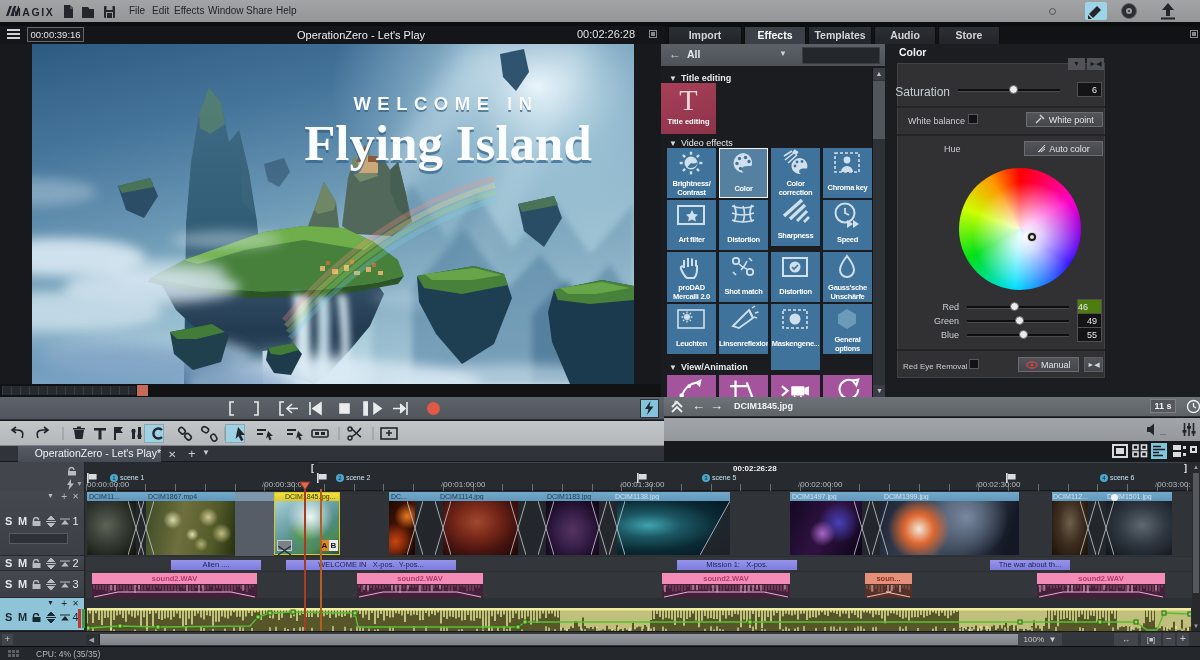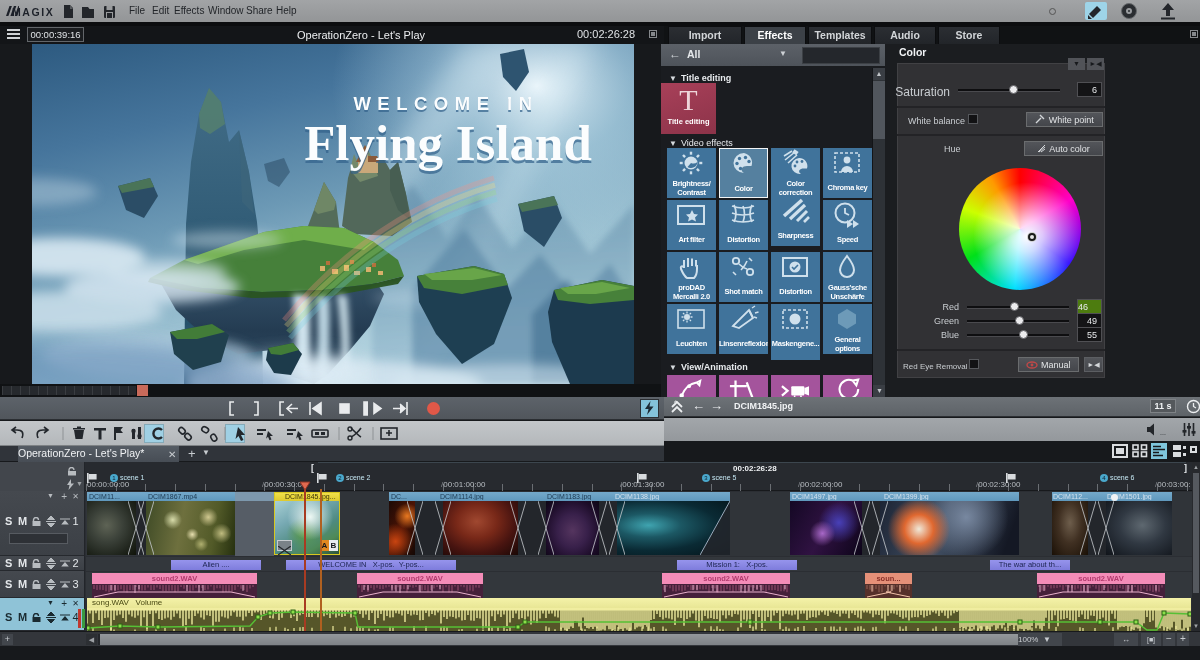--- a/index.html
+++ b/index.html
@@ -267,21 +267,21 @@
    <path d="M367 3 v13" stroke="#8e9295" stroke-width="1" fill="none"></path>
   </g>
  </svg>
  <svg class="abs" style="left:716px;top:3px;left:378px" width="24" height="19" viewBox="0 0 24 19">
   <rect x="3" y="4" width="16" height="11" fill="none" stroke="#23272c" stroke-width="1.6"></rect>
   <path d="M11 12 v-6 M8 9 h6" stroke="#23272c" stroke-width="1.6"></path>
  </svg>
 </div>
 
 <div class="abs" style="left:0;top:446px;width:1200px;height:16px;background:#30343a;border-bottom:1px solid #17191c">
- <div class="abs" style="left:18px;top:0;width:161px;height:16px;background:linear-gradient(#555c64,#474d55);color:#f0f2f4;font-size:10.5px;text-align:left;line-height:15px">OperationZero - Let's Play*</div>
+ <div class="abs" style="left:18px;top:0;width:143px;height:16px;background:linear-gradient(#555c64,#474d55);color:#f0f2f4;font-size:10.5px;text-align:right;line-height:15px">OperationZero - Let's Play*</div>
  <div class="abs" style="left:168px;top:3px;font-size:10px;color:#c8ccd0">✕</div>
  <div class="abs" style="left:188px;top:0px;font-size:13px;color:#c8ccd0">+</div>
  <div class="abs" style="left:202px;top:2px;font-size:8px;color:#c8ccd0">▼</div>
 </div>
 <div class="abs" style="left:664px;top:26px;width:536px;height:18px;background:#101214">
       <div class="abs" style="left:4px;top:0;width:74px;height:18px;background:linear-gradient(#2b2e33,#222529);border:1px solid #0c0d0f;border-bottom:none;color:#d2d5d8;font-size:10.5px;font-weight:bold;text-align:center;line-height:17px">Import</div>
       <div class="abs" style="left:80px;top:0;width:62px;height:18px;background:#3c4147;border:1px solid #0c0d0f;border-bottom:none;color:#ffffff;font-size:10.5px;font-weight:bold;text-align:center;line-height:17px">Effects</div>
       <div class="abs" style="left:144px;top:0;width:64px;height:18px;background:linear-gradient(#2b2e33,#222529);border:1px solid #0c0d0f;border-bottom:none;color:#d2d5d8;font-size:10.5px;font-weight:bold;text-align:center;line-height:17px">Templates</div>
       <div class="abs" style="left:210px;top:0;width:62px;height:18px;background:linear-gradient(#2b2e33,#222529);border:1px solid #0c0d0f;border-bottom:none;color:#d2d5d8;font-size:10.5px;font-weight:bold;text-align:center;line-height:17px">Audio</div>
       <div class="abs" style="left:274px;top:0;width:62px;height:18px;background:linear-gradient(#2b2e33,#222529);border:1px solid #0c0d0f;border-bottom:none;color:#d2d5d8;font-size:10.5px;font-weight:bold;text-align:center;line-height:17px">Store</div>
@@ -435,21 +435,21 @@
       <div class="abs" style="left:58px;top:260px;width:49px;height:50px;background:#40739b;">
         <svg width="48" height="30" viewBox="0 0 48 30" style="display:block">
           <path d="M14 22 L30 6 l4 8 -14 10z" fill="none" stroke="#cfe0ec" stroke-width="1.8"></path>
           <path d="M30 6 l4 8" stroke="#cfe0ec" stroke-width="1.8"></path>
           <g stroke="#cfe0ec" stroke-width="1.4">
             <path d="M33 4 l3 -2M36 9 l3.5 -1M35 13 l3 1"></path>
           </g>
         </svg>
         <div style="font-size:7.5px;font-weight:bold;color:#fff;text-align:center;line-height:9px;margin-top:5px;letter-spacing:-.3px;overflow:hidden">Linsenreflexion</div>
       </div>
-      <div class="abs" style="left:110px;top:260px;width:49px;height:56px;background:#40739b;">
+      <div class="abs" style="left:110px;top:260px;width:49px;height:66px;background:#40739b;">
         <svg width="48" height="30" viewBox="0 0 48 30" style="display:block">
           <rect x="12" y="6" width="24" height="18" fill="none" stroke="#cfe0ec" stroke-width="1.6" stroke-dasharray="3 2"></rect>
           <circle cx="24" cy="15" r="5.5" fill="#cfe0ec"></circle>
         </svg>
         <div style="font-size:7.5px;font-weight:bold;color:#fff;text-align:center;line-height:9px;margin-top:5px;letter-spacing:-.3px;overflow:hidden">Maskengene...</div>
       </div>
       <div class="abs" style="left:162px;top:260px;width:49px;height:50px;background:#40739b;">
         <svg width="48" height="30" viewBox="0 0 48 30" style="display:block">
           <path d="M24 5 l9 5.5 v9 L24 25 l-9 -5.5 v-9z" fill="#6d9ab8"></path>
         </svg>
@@ -761,21 +761,20 @@
     <div class="abs" style="left:1037px;top:573px;width:128px;height:25px">
       <div style="height:11px;background:#f48cb8;font-size:7.5px;font-weight:bold;color:#b23a6e;text-align:center;line-height:11px;overflow:hidden">sound2.WAV</div>
       <div style="position:relative;height:14px;background:#45203a;overflow:hidden">
         <svg width="128" height="14" viewBox="0 0 128 14" style="position:absolute;left:0;top:0">
           <path d="M2 1 V3.0 M5 1 V6.5 M8 1 V6.5 M11 1 V2.8 M14 1 V4.6 M17 1 V4.2 M20 1 V4.0 M23 1 V3.3 M26 1 V6.1 M29 1 V2.5 M32 1 V3.4 M35 1 V4.2 M38 1 V5.7 M41 1 V4.5 M44 1 V7.8 M47 1 V6.9 M50 1 V7.6 M53 1 V4.3 M56 1 V2.5 M59 1 V4.8 M62 1 V6.9 M65 1 V7.8 M68 1 V4.0 M71 1 V7.5 M74 1 V4.7 M77 1 V5.8 M80 1 V8.0 M83 1 V3.9 M86 1 V5.0 M89 1 V7.3 M92 1 V5.3 M95 1 V8.5 M98 1 V3.1 M101 1 V7.2 M104 1 V7.2 M107 1 V4.7 M110 1 V7.3 M113 1 V6.8 M116 1 V8.0 M119 1 V8.4 M122 1 V7.8 M125 1 V3.6" stroke="#8a4868" stroke-width="1.2"></path>
           <path d="M3 1 V8.2 M7 1 V6.9 M31 1 V8.1 M35 1 V8.0 M47 1 V7.8 M51 1 V8.8 M67 1 V6.1 M91 1 V7.9 M95 1 V7.9 M119 1 V6.6" stroke="#e8b0cc" stroke-width="1"></path>
           <polyline points="2,13 26,8 102,8 126,13" fill="none" stroke="#e8b0cc" stroke-width="1"></polyline>
         </svg>
       </div>
     </div>
-    <div class="abs" style="left:87px;top:598px;width:1104px;height:10px;background:linear-gradient(#f4f2a8,#e8e695);font-size:8px;color:#4a4a14;line-height:10px;overflow:hidden"><span style="margin-left:5px">song.WAV&nbsp;&nbsp;&nbsp;Volume</span></div>
     <div class="abs" style="left:87px;top:608px;width:1104px;height:23px;background:#565629;overflow:hidden"><rect width="1104" height="2.5" fill="#f0eda0"><svg width="1104" height="23" viewBox="0 0 1104 23" style="position:absolute;left:0;top:0">
           <rect width="1104" height="2.5" fill="#f0eda0"></rect>
           <path d="M0 0 V15.5 M3 0 V5.6 M6 0 V15.0 M9 0 V5.3 M12 0 V12.1 M15 0 V17.0 M18 0 V10.0 M21 0 V9.6 M24 0 V22.0 M27 0 V12.0 M30 0 V7.5 M33 0 V6.4 M36 0 V10.1 M39 0 V13.7 M42 0 V6.6 M45 0 V8.4 M48 0 V9.7 M51 0 V7.4 M54 0 V18.0 M57 0 V9.2 M60 0 V20.7 M63 0 V5.9 M66 0 V18.0 M69 0 V5.3 M72 0 V11.1 M75 0 V12.0 M78 0 V10.6 M81 0 V9.6 M84 0 V11.7 M87 0 V8.8 M90 0 V5.5 M93 0 V10.2 M96 0 V17.9 M99 0 V17.1 M102 0 V10.7 M105 0 V16.6 M108 0 V8.1 M111 0 V5.6 M114 0 V9.4 M117 0 V11.6 M120 0 V7.2 M123 0 V7.9 M126 0 V17.7 M129 0 V13.8 M132 0 V13.7 M135 0 V8.4 M138 0 V9.5 M141 0 V10.5 M144 0 V7.7 M147 0 V4.3 M150 0 V8.7 M153 0 V8.8 M156 0 V12.6 M159 0 V8.4 M162 0 V5.0 M165 0 V8.1 M168 0 V4.6 M171 0 V4.2 M174 0 V11.9 M177 0 V6.1 M180 0 V4.7 M183 0 V10.0 M186 0 V10.4 M189 0 V6.1 M192 0 V12.1 M195 0 V9.7 M198 0 V4.9 M201 0 V4.2 M204 0 V9.9 M207 0 V8.2 M210 0 V13.1 M213 0 V7.2 M216 0 V6.0 M219 0 V8.9 M222 0 V9.1 M225 0 V8.9 M228 0 V5.4 M231 0 V9.3 M234 0 V5.7 M237 0 V8.2 M240 0 V6.7 M243 0 V9.9 M246 0 V6.2 M249 0 V9.4 M252 0 V7.7 M255 0 V9.0 M258 0 V7.9 M261 0 V4.5 M264 0 V9.5 M267 0 V8.5 M270 0 V5.1 M273 0 V6.0 M276 0 V9.8 M279 0 V6.4 M282 0 V12.0 M285 0 V4.9 M288 0 V16.0 M291 0 V9.9 M294 0 V6.1 M297 0 V12.6 M300 0 V7.9 M303 0 V9.6 M306 0 V9.2 M309 0 V5.3 M312 0 V5.8 M315 0 V7.5 M318 0 V14.1 M321 0 V6.1 M324 0 V7.5 M327 0 V6.5 M330 0 V7.0 M333 0 V12.3 M336 0 V12.1 M339 0 V5.0 M342 0 V8.4 M345 0 V6.0 M348 0 V7.3 M351 0 V4.6 M354 0 V15.6 M357 0 V9.1 M360 0 V11.1 M363 0 V8.5 M366 0 V9.0 M369 0 V10.5 M372 0 V9.3 M375 0 V12.5 M378 0 V12.0 M381 0 V7.1 M384 0 V12.5 M387 0 V12.7 M390 0 V10.0 M393 0 V10.4 M396 0 V20.5 M399 0 V19.6 M402 0 V22.5 M405 0 V8.2 M408 0 V12.9 M411 0 V6.3 M414 0 V9.1 M417 0 V6.6 M420 0 V18.1 M423 0 V14.5 M426 0 V10.0 M429 0 V5.5 M432 0 V11.3 M435 0 V10.1 M438 0 V16.0 M441 0 V8.4 M444 0 V16.4 M447 0 V12.4 M450 0 V14.9 M453 0 V10.5 M456 0 V5.6 M459 0 V10.1 M462 0 V5.7 M465 0 V5.5 M468 0 V8.6 M471 0 V9.4 M474 0 V21.4 M476 0 V19.8 M478 0 V22.3 M480 0 V22.7 M482 0 V21.1 M484 0 V18.4 M486 0 V20.0 M488 0 V12.9 M490 0 V13.5 M492 0 V18.6 M494 0 V21.9 M496 0 V9.4 M498 0 V18.1 M500 0 V20.0 M502 0 V20.6 M504 0 V18.9 M506 0 V20.9 M508 0 V18.8 M510 0 V20.6 M512 0 V22.7 M514 0 V22.6 M516 0 V21.5 M518 0 V22.5 M520 0 V17.8 M522 0 V21.3 M524 0 V21.2 M526 0 V22.1 M528 0 V21.4 M530 0 V17.2 M532 0 V21.5 M534 0 V21.1 M536 0 V23.0 M538 0 V20.2 M540 0 V21.8 M542 0 V23.0 M544 0 V22.5 M546 0 V14.7 M548 0 V21.2 M550 0 V19.5 M552 0 V18.5 M554 0 V18.7 M556 0 V20.7 M558 0 V17.1 M560 0 V18.7 M562 0 V22.7 M564 0 V12.1 M567 0 V10.9 M570 0 V6.1 M573 0 V9.0 M576 0 V11.4 M579 0 V9.7 M582 0 V10.5 M585 0 V11.6 M588 0 V16.9 M591 0 V9.5 M594 0 V10.0 M597 0 V17.7 M600 0 V11.0 M603 0 V9.3 M606 0 V5.5 M609 0 V12.6 M612 0 V19.3 M615 0 V12.8 M618 0 V8.1 M621 0 V10.5 M624 0 V9.9 M627 0 V11.1 M630 0 V10.9 M633 0 V13.9 M636 0 V7.2 M639 0 V10.5 M642 0 V7.3 M645 0 V8.7 M648 0 V5.9 M651 0 V6.6 M654 0 V19.2 M657 0 V11.6 M660 0 V13.9 M663 0 V20.1 M666 0 V6.1 M669 0 V21.5 M672 0 V9.1 M675 0 V20.0 M678 0 V12.9 M681 0 V8.9 M684 0 V13.5 M687 0 V7.5 M690 0 V5.0 M693 0 V21.3 M696 0 V8.3 M699 0 V5.7 M702 0 V6.4 M705 0 V7.5 M708 0 V6.6 M711 0 V11.5 M714 0 V5.7 M717 0 V5.5 M720 0 V11.9 M723 0 V9.7 M726 0 V8.9 M729 0 V9.5 M732 0 V7.3 M735 0 V4.3 M738 0 V6.7 M741 0 V7.9 M744 0 V4.3 M747 0 V4.8 M750 0 V6.1 M753 0 V8.4 M756 0 V5.6 M759 0 V5.8 M762 0 V10.2 M765 0 V5.2 M768 0 V7.0 M771 0 V9.4 M774 0 V10.7 M777 0 V4.5 M780 0 V4.5 M783 0 V5.6 M786 0 V9.3 M789 0 V6.5 M792 0 V7.1 M795 0 V10.4 M798 0 V15.3 M801 0 V7.8 M804 0 V5.3 M807 0 V5.5 M810 0 V6.7 M813 0 V9.1 M816 0 V10.7 M819 0 V9.4 M822 0 V12.5 M825 0 V9.6 M828 0 V9.1 M831 0 V9.3 M834 0 V7.1 M837 0 V9.6 M840 0 V7.9 M843 0 V6.7 M846 0 V4.2 M849 0 V5.4 M852 0 V7.9 M855 0 V4.8 M858 0 V7.8 M861 0 V10.3 M864 0 V7.5 M867 0 V5.3 M870 0 V4.1 M873 0 V20.2 M875 0 V19.1 M877 0 V20.1 M879 0 V21.5 M881 0 V18.8 M883 0 V22.9 M885 0 V19.0 M887 0 V21.5 M889 0 V17.4 M891 0 V22.8 M893 0 V20.5 M895 0 V21.8 M897 0 V18.6 M899 0 V21.8 M901 0 V21.1 M903 0 V21.6 M905 0 V18.4 M907 0 V17.3 M909 0 V21.9 M911 0 V20.5 M913 0 V17.3 M915 0 V20.6 M917 0 V17.2 M919 0 V14.7 M921 0 V20.6 M923 0 V17.7 M925 0 V17.0 M927 0 V21.0 M929 0 V17.4 M931 0 V22.8 M933 0 V20.7 M935 0 V21.0 M937 0 V23.0 M939 0 V20.9 M941 0 V22.3 M943 0 V21.8 M945 0 V18.1 M947 0 V12.4 M949 0 V20.2 M951 0 V17.5 M953 0 V20.8 M955 0 V22.8 M957 0 V18.1 M959 0 V9.7 M962 0 V20.8 M965 0 V12.2 M968 0 V7.2 M971 0 V18.2 M974 0 V11.6 M977 0 V11.0 M980 0 V10.1 M983 0 V12.0 M986 0 V12.7 M989 0 V14.7 M992 0 V8.9 M995 0 V6.5 M998 0 V10.9 M1001 0 V11.2 M1004 0 V7.6 M1007 0 V7.9 M1010 0 V14.1 M1013 0 V11.2 M1016 0 V9.4 M1019 0 V12.8 M1022 0 V17.4 M1025 0 V5.8 M1028 0 V10.7 M1031 0 V21.6 M1033 0 V19.3 M1035 0 V18.5 M1037 0 V19.0 M1039 0 V18.0 M1041 0 V19.6 M1043 0 V18.6 M1045 0 V21.5 M1047 0 V22.1 M1049 0 V19.5 M1051 0 V20.6 M1053 0 V20.0 M1055 0 V18.1 M1057 0 V15.3 M1060 0 V8.9 M1063 0 V14.0 M1066 0 V12.6 M1069 0 V19.5 M1071 0 V20.8 M1073 0 V20.3 M1075 0 V18.3 M1077 0 V22.4 M1079 0 V19.3 M1081 0 V20.8 M1083 0 V21.8 M1085 0 V19.4 M1087 0 V13.8 M1089 0 V21.0 M1091 0 V21.9 M1093 0 V21.8 M1095 0 V11.7 M1097 0 V22.4 M1099 0 V19.7 M1101 0 V22.5 M1103 0 V18.8" stroke="#f0eda0" stroke-width="1.4"></path>
           <path d="M0 23 V20.4 M6 23 V19.5 M24 23 V19.0 M27 23 V21.5 M48 23 V21.4 M60 23 V19.3 M69 23 V20.5 M78 23 V19.8 M87 23 V21.1 M99 23 V18.3 M114 23 V18.7 M117 23 V20.1 M126 23 V20.7 M138 23 V20.6 M147 23 V19.5 M153 23 V18.6 M156 23 V19.4 M165 23 V20.0 M183 23 V19.3 M189 23 V18.8 M198 23 V19.8 M201 23 V21.1 M207 23 V20.0 M213 23 V19.3 M216 23 V18.9 M225 23 V19.7 M234 23 V18.5 M246 23 V18.1 M258 23 V18.7 M264 23 V20.3 M270 23 V18.4 M273 23 V18.6 M276 23 V19.7 M282 23 V20.6 M288 23 V21.4 M291 23 V20.9 M303 23 V18.8 M306 23 V19.6 M327 23 V18.0 M339 23 V18.0 M354 23 V18.9 M357 23 V18.6 M360 23 V19.3 M372 23 V21.5 M375 23 V21.0 M390 23 V20.7 M396 23 V21.5 M402 23 V20.2 M405 23 V19.5 M411 23 V19.3 M417 23 V18.2 M420 23 V21.0 M423 23 V19.3 M435 23 V21.5 M459 23 V18.3 M462 23 V19.6 M468 23 V21.3 M474 23 V19.6 M480 23 V20.8 M495 23 V20.4 M498 23 V21.3 M510 23 V18.5 M525 23 V21.1 M528 23 V21.4 M531 23 V18.9 M543 23 V19.6 M555 23 V19.3 M561 23 V18.4 M564 23 V20.6 M567 23 V18.9 M576 23 V18.4 M579 23 V20.7 M618 23 V20.8 M624 23 V18.3 M627 23 V21.4 M630 23 V18.2 M633 23 V21.0 M636 23 V21.4 M651 23 V19.4 M666 23 V18.5 M675 23 V20.8 M678 23 V21.4 M696 23 V21.2 M699 23 V18.8 M702 23 V20.4 M708 23 V20.6 M711 23 V19.0 M717 23 V18.1 M729 23 V20.1 M738 23 V19.0 M744 23 V18.5 M747 23 V18.6 M750 23 V21.5 M753 23 V18.8 M759 23 V19.8 M768 23 V19.8 M771 23 V18.6 M774 23 V18.2 M777 23 V20.7 M786 23 V19.3 M789 23 V18.7 M813 23 V18.4 M816 23 V20.8 M819 23 V18.3 M831 23 V19.9 M846 23 V20.4 M849 23 V18.5 M858 23 V20.0 M867 23 V19.9 M873 23 V20.8 M876 23 V19.0 M882 23 V21.0 M885 23 V20.4 M891 23 V20.4 M894 23 V18.1 M900 23 V18.1 M903 23 V20.2 M918 23 V19.3 M921 23 V20.8 M927 23 V20.1 M945 23 V19.4 M969 23 V19.0 M993 23 V19.3 M996 23 V20.0 M1008 23 V20.0 M1026 23 V19.2 M1041 23 V19.6 M1044 23 V18.8 M1053 23 V19.5 M1080 23 V19.1 M1089 23 V18.1 M1095 23 V20.5 M1101 23 V20.0" stroke="#f0eda0" stroke-width="1.2"></path>
         </svg></rect></div>
     <svg class="abs" style="left:87px;top:608px" width="1104" height="23" viewBox="0 0 1104 23">
       <polyline points="1,20 33,18 71,19 163,18 171,9 183,5 206,4 268,5 271,19 431,19 438,14 663,14 933,14 1013,14 1049,14 1060,22 1070,22 1077,5 1103,6" fill="none" stroke="#55c035" stroke-width="1.4"></polyline>
       <rect x="-1" y="18" width="4" height="4" fill="#8ae04a" stroke="#2c6014"></rect>
       <rect x="31" y="16" width="4" height="4" fill="#8ae04a" stroke="#2c6014"></rect>
       <rect x="69" y="17" width="4" height="4" fill="#8ae04a" stroke="#2c6014"></rect>
@@ -874,20 +873,33 @@
       <div style="height:120px;background:#55595f;margin:1px"></div>
       <div class="abs" style="bottom:0;width:8px;height:10px;color:#9da1a5;font-size:6px;text-align:center;line-height:10px">▼</div>
     </div>
     <div class="abs" style="left:0;top:631px;width:1200px;height:15px;background:#33363b;border-top:1px solid #17191c">
       <div class="abs" style="left:2px;top:2px;width:11px;height:11px;background:#42464c;color:#c8ccd0;font-size:9px;text-align:center;line-height:11px">+</div>
       <div class="abs" style="left:86px;top:2px;width:11px;height:11px;background:#2c2f33;color:#9da1a5;font-size:7px;text-align:center;line-height:11px">◀</div>
       <div class="abs" style="left:98px;top:2px;width:944px;height:11px;background:#24272b">
         <div style="margin-left:2px;width:938px;height:11px;background:linear-gradient(#94989c,#7e8286)"></div>
       </div>
       <div class="abs" style="left:1048px;top:2px;width:11px;height:11px;background:#42464c;color:#c8ccd0;font-size:7px;text-align:center;line-height:11px">▶</div>
-      <div class="abs" style="left:1018px;top:1px;width:44px;height:13px;background:#42464c;color:#c8ccd0;font-size:8px;text-align:left;line-height:13px">100% &nbsp;▼</div>
+      <div class="abs" style="left:1018px;top:1px;width:44px;height:13px;background:#42464c;color:#c8ccd0;font-size:8px;text-align:center;line-height:13px">100% &nbsp;▼</div>
       <div class="abs" style="left:1114px;top:1px;width:24px;height:13px;background:#42464c;color:#c8ccd0;font-size:8px;text-align:center;line-height:13px">↔</div>
       <div class="abs" style="left:1141px;top:1px;width:20px;height:13px;background:#42464c;color:#c8ccd0;font-size:7px;text-align:center;line-height:13px">[■]</div>
       <div class="abs" style="left:1163px;top:1px;width:12px;height:13px;background:#42464c;color:#c8ccd0;font-size:10px;text-align:center;line-height:12px">−</div>
       <div class="abs" style="left:1177px;top:1px;width:12px;height:13px;background:#42464c;color:#c8ccd0;font-size:10px;text-align:center;line-height:12px">+</div>
     </div>
+    <div class="abs" style="left:0;top:646px;width:1200px;height:14px;background:#24272b;border-top:1px solid #0c0d0f">
+      <svg class="abs" style="left:8px;top:3px" width="22" height="8" viewBox="0 0 22 8">
+        <g fill="#5c6064">
+          <rect width="3" height="3"></rect>
+          <rect x="4" width="3" height="3"></rect>
+          <rect x="8" width="3" height="3"></rect>
+          <rect y="4" width="3" height="3"></rect>
+          <rect x="4" y="4" width="3" height="3"></rect>
+          <rect x="8" y="4" width="3" height="3"></rect>
+        </g>
+      </svg>
+      <span class="abs" style="left:36px;top:2px;color:#b4b8bc;font-size:8.5px">CPU: 4% (35/35)</span>
+    </div>
     <div class="abs" style="left:304px;top:489px;width:2px;height:142px;background:#a83b22"></div>
     <div class="abs" style="left:320px;top:489px;width:2px;height:142px;background:#b06020"></div>
   </div>
 </body></html>

